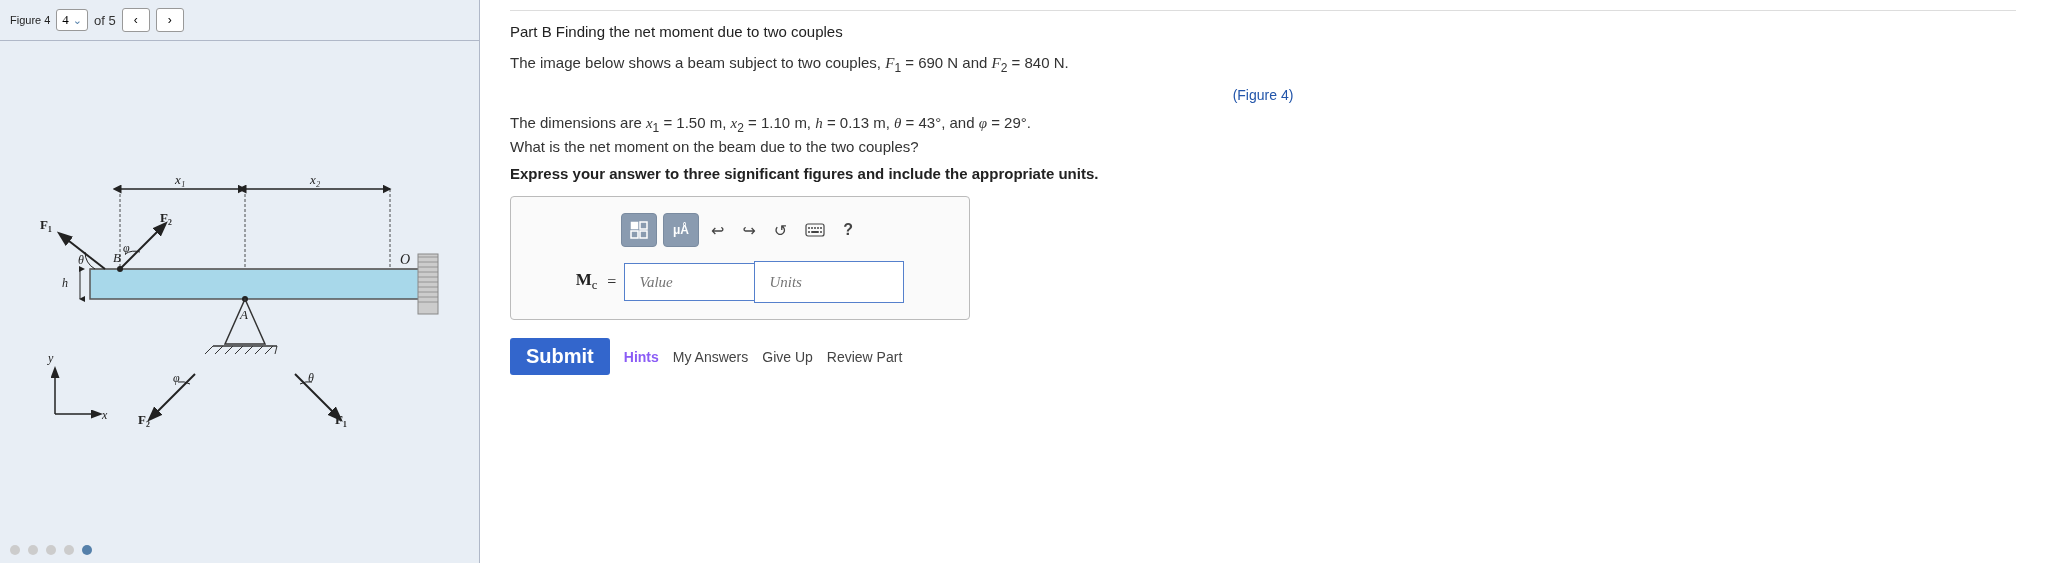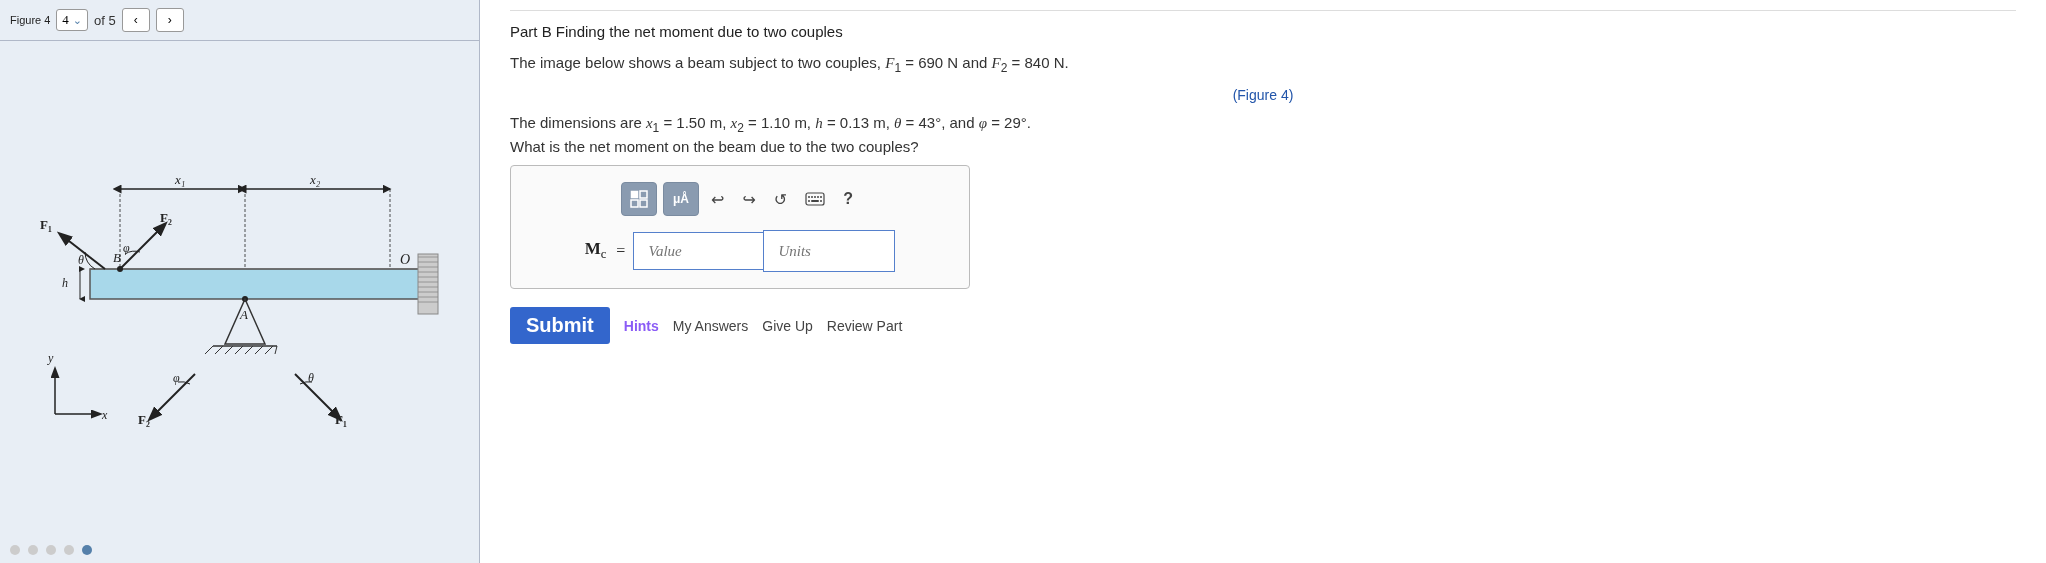--- a/index.html
+++ b/index.html
@@ -252,21 +252,21 @@
       background: white;
     }
 
     .units-input {
       border: 1px solid #5580cc;
       border-left: 1px solid #5580cc;
       padding: 20px 14px;
       font-size: 15px;
       font-style: italic;
       color: #0f172a;
-      width: 132px;
+      width: 150px;
       height: 38px;
       outline: none;
       font-family: Georgia, serif;
       background: white;
     }
 
     .action-row {
       display: flex;
       align-items: center;
       gap: 14px;
@@ -471,20 +471,21 @@
     <span class="math">h</span>
     = 0.13 m,
     <span class="math">θ</span>
     = 43°, and
     <span class="math">φ</span>
     = 29°.
   </p>
 
   <p class="question-text">What is the net moment on the beam due to the two couples?</p>
 
+  <p class="instruction-text">Express your answer to three significant figures and include the appropriate units.</p>
 
   
   <div class="answer-box">
     
     <div class="toolbar-row">
       <button class="toolbar-btn grid-btn">
         <svg width="18" height="18" viewBox="0 0 18 18" fill="white">
           <rect x="1" y="1" width="7" height="7" fill="white" stroke="white" stroke-width="0.5"></rect>
           <rect x="10" y="1" width="7" height="7" fill="none" stroke="white" stroke-width="1.5"></rect>
           <rect x="1" y="10" width="7" height="7" fill="none" stroke="white" stroke-width="1.5"></rect>

